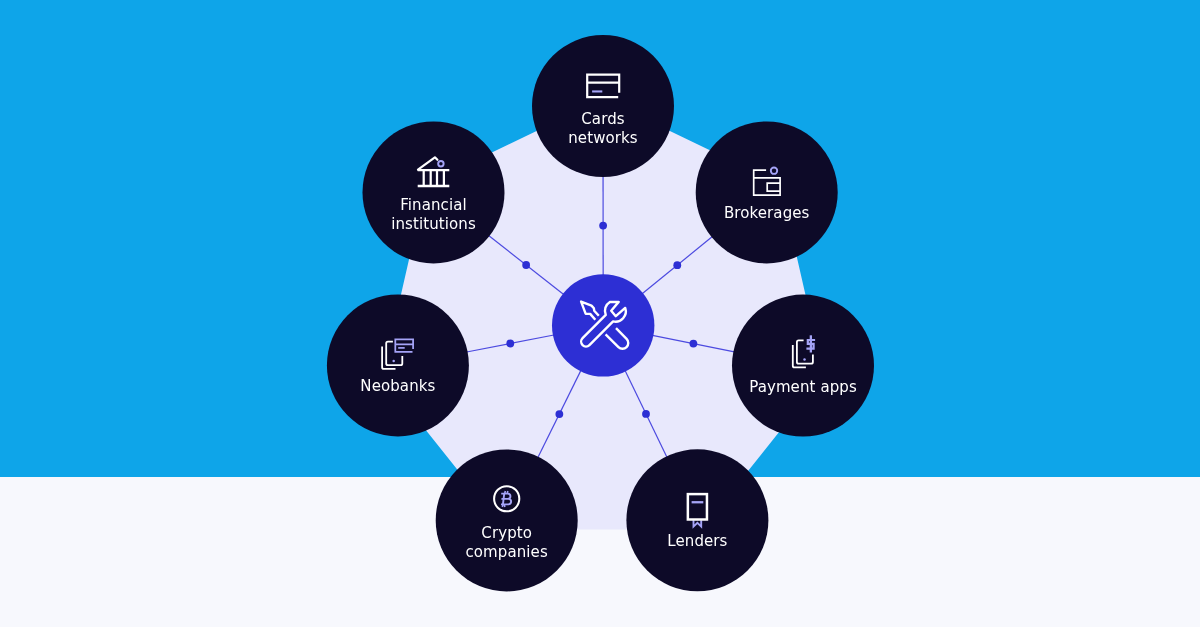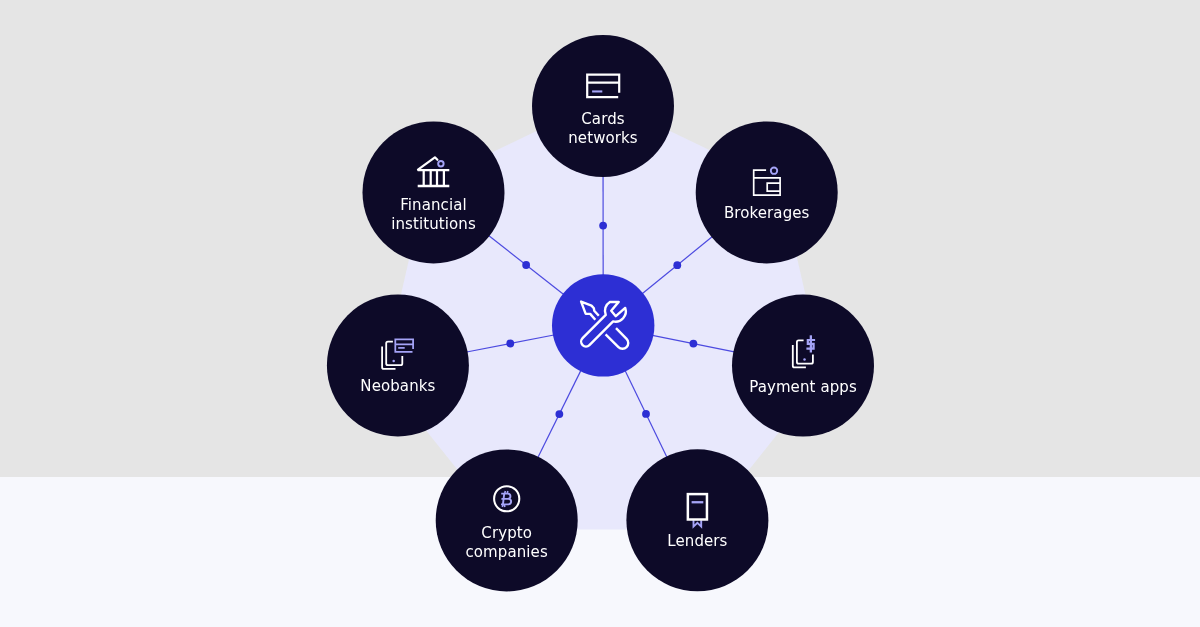--- a/index.html
+++ b/index.html
@@ -1,19 +1,19 @@
 <!DOCTYPE html>
 <html><head>
 <meta charset="utf-8">
 <title>Ecosystem diagram</title>
 <style>
   html,body{margin:0;padding:0;}
   body{width:1200px;height:627px;overflow:hidden;background:#f7f8fd;
        font-family:"Liberation Sans",sans-serif;}
-  #stage{position:relative;width:1200px;height:477px;background:#e5e5e5;}
+  #stage{position:relative;width:1200px;height:477px;background:#0ea5e9;}
   svg#diagram{display:block;position:absolute;left:0;top:0;}
   .node-label{font-family:"DejaVu Sans",sans-serif;font-size:15px;
        font-weight:400;fill:#ffffff;text-anchor:middle;letter-spacing:.1px;}
 </style>
 </head>
 <body>
 
 <div id="stage">
   <svg id="diagram" width="1200" height="627" viewBox="0 0 1200 627">
     <g>

